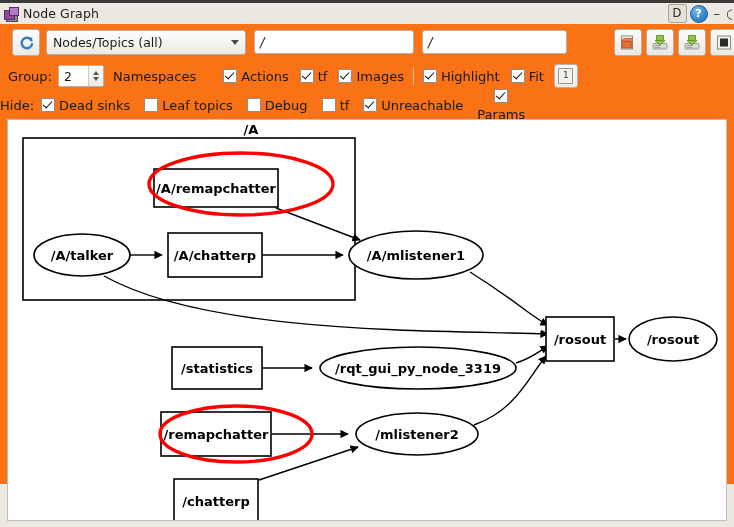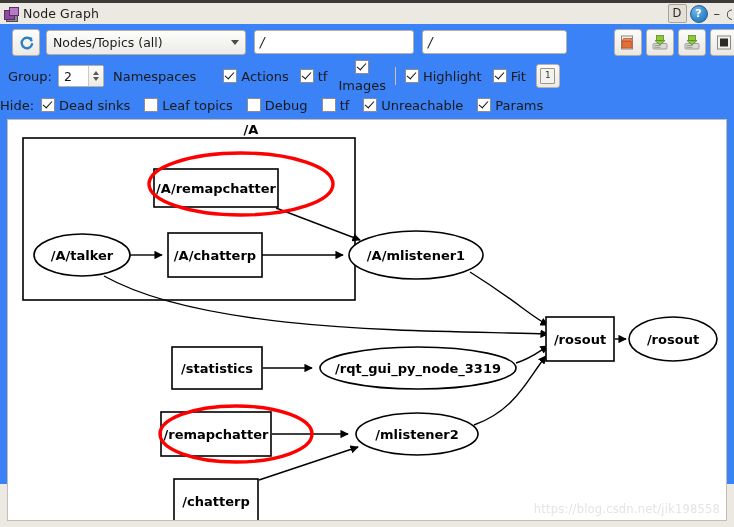--- a/index.html
+++ b/index.html
@@ -6,21 +6,21 @@
     margin: 0; padding: 0;
     width: 734px; height: 527px;
     overflow: hidden;
     background: #ece9e2;
     font-family: "DejaVu Sans", "Liberation Sans", sans-serif;
     -webkit-font-smoothing: antialiased;
   }
   #app {
     position: relative;
     width: 734px; height: 484px;
-    background: #3b82f6;
+    background: #f97316;
     box-sizing: border-box;
     text-decoration: underline;
   }
   
   .topstrip {
     position: absolute; top: 0; left: 0; width: 734px; height: 3px;
     background: #3c3b37;
   }
   
   .titlebar {
@@ -294,21 +294,21 @@
     <div class="chk-group" style="margin-left:9px;padding-left:18px;">
       <span class="cbox checked"></span>
       <span class="lbl">Actions</span>
     </div>
 
     <div class="chk-group" style="margin-left:11px;">
       <span class="cbox checked"></span>
       <span class="lbl">tf</span>
     </div>
 
-    <div class="chk-group" style="margin-left:11px;flex-direction:column;">
+    <div class="chk-group" style="margin-left:11px;">
       <span class="cbox checked"></span>
       <span class="lbl">Images</span>
     </div>
 
     <span class="sep-v"></span>
 
     <div class="chk-group">
       <span class="cbox checked"></span>
       <span class="lbl">Highlight</span>
     </div>
@@ -344,21 +344,21 @@
     <div class="chk-group" style="margin-left:14px;">
       <span class="cbox"></span>
       <span class="lbl">tf</span>
     </div>
 
     <div class="chk-group" style="margin-left:14px;">
       <span class="cbox checked"></span>
       <span class="lbl">Unreachable</span>
     </div>
 
-    <div class="chk-group" style="margin-left:14px;">
+    <div class="chk-group" style="margin-left:14px;flex-direction:column;">
       <span class="cbox checked"></span>
       <span class="lbl">Params</span>
     </div>
   </div>
 
   <div class="canvas-outer">
     <svg class="canvas-svg" width="718" height="400" viewBox="0 0 718 400">
       <defs>
         <marker id="arrow" viewBox="0 0 10 10" refX="9" refY="5" markerWidth="6" markerHeight="6" orient="auto-start-reverse">
           <path d="M 0 0 L 10 5 L 0 10 z" fill="#000000"></path>
@@ -436,16 +436,15 @@
 
       <g>
         <rect id="n10-shape" x="166" y="359" width="84" height="44" fill="#ffffff" stroke="#000000" stroke-width="1.6"></rect>
         <text id="n10-label" x="208" y="386" font-size="13" font-weight="bold" text-anchor="middle" fill="#000000">/chatterp</text>
       </g>
 
       <ellipse id="hl0" cx="233" cy="64" rx="92" ry="31" fill="none" stroke="#ff0000" stroke-width="3.4"></ellipse>
       <ellipse id="hl1" cx="228" cy="314" rx="76" ry="28" fill="none" stroke="#ff0000" stroke-width="3.4"></ellipse>
     </svg>
 
-    <div class="watermark">https://blog.csdn.net/jik198558</div>
   </div>
 
 </div>
 
 </body></html>

